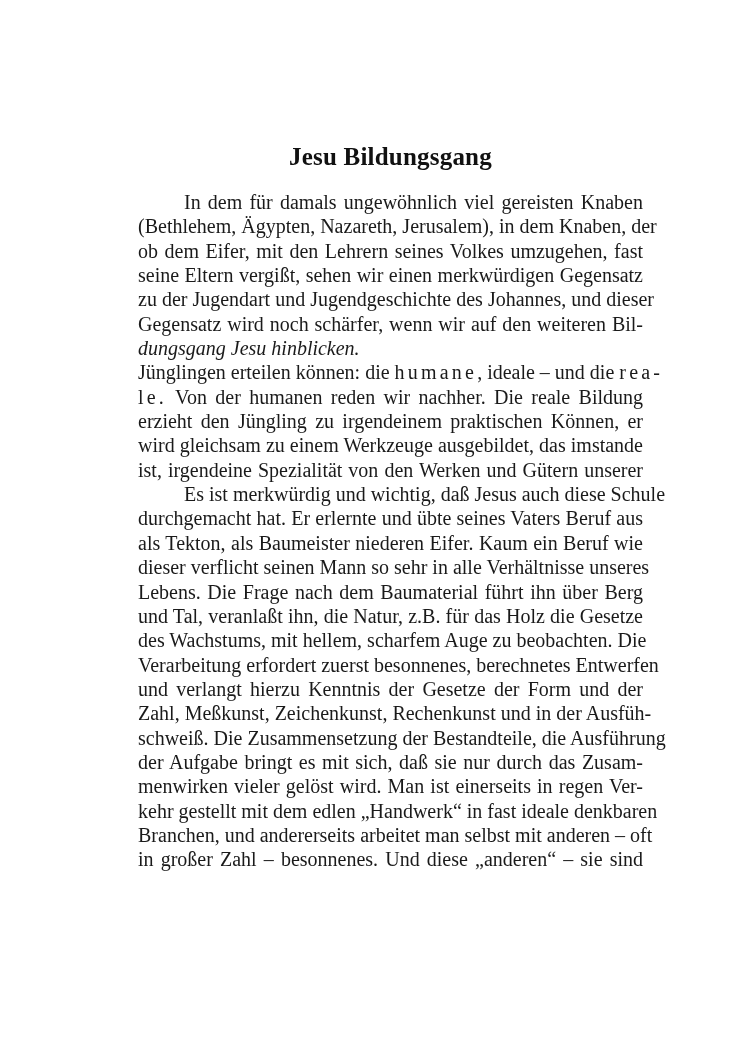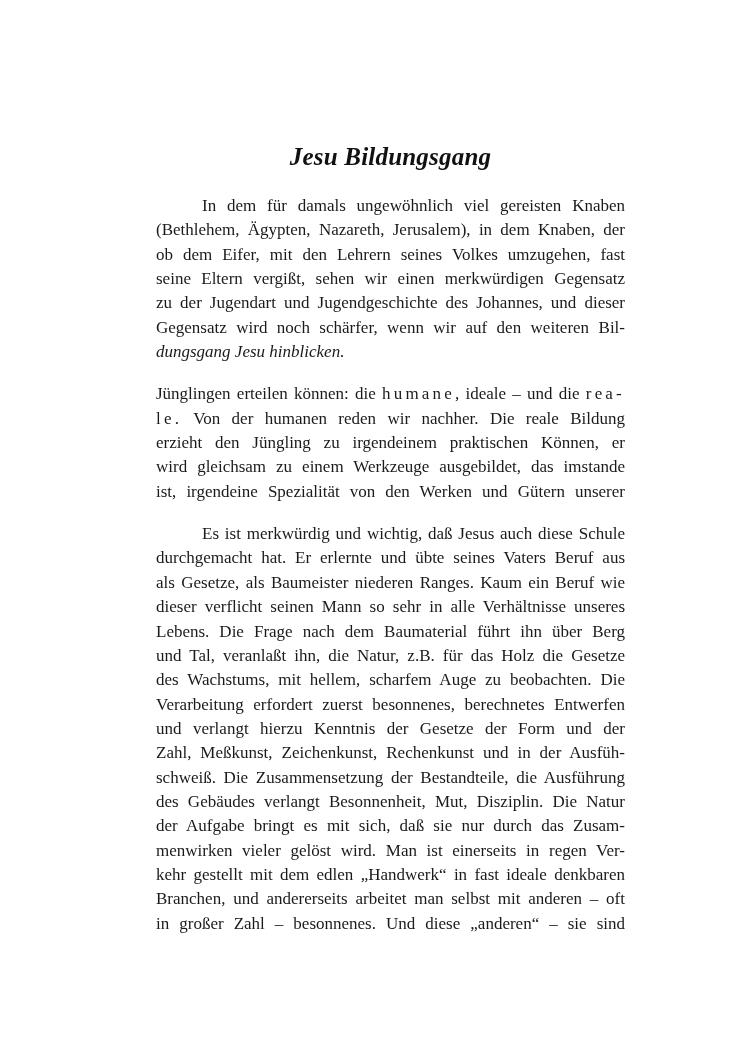--- a/index.html
+++ b/index.html
@@ -22,25 +22,24 @@
       width: 505px;
     }
     .title {
       text-align: center;
       font-size: 25px;
       font-weight: bold;
       letter-spacing: 0.2px;
       margin: 0 0 14px 0;
       line-height: 38px;
       color: #111;
-      font-style: italic;
     }
     .para {
-      margin: 18px;
-      font-size: 17px;
+      margin: 0;
+      font-size: 20px;
       line-height: 24.35px;
       text-align: justify;
       text-align-last: justify;
     }
     .line {
       display: block;
       text-align: justify;
       text-align-last: justify;
       white-space: nowrap;
       height: 24.35px;
@@ -76,29 +75,28 @@
     <span class="line"><span>Jünglingen erteilen können: die </span><span class="spaced">humane</span><span>, ideale – und die </span><span class="spaced">rea-</span></span>
     <span class="line"><span class="spaced">le.</span><span> Von der humanen reden wir nachher. Die reale Bildung</span></span>
     <span class="line">erzieht den Jüngling zu irgendeinem praktischen Können, er</span>
     <span class="line">wird gleichsam zu einem Werkzeuge ausgebildet, das imstande</span>
     <span class="line">ist, irgendeine Spezialität von den Werken und Gütern unserer</span>
   </div>
 
   <div class="para">
     <span class="line indent">Es ist merkwürdig und wichtig, daß Jesus auch diese Schule</span>
     <span class="line">durchgemacht hat. Er erlernte und übte seines Vaters Beruf aus</span>
-    <span class="line">als Gesetze, als Baumeister niederen Ranges. Kaum ein Beruf wie</span>
+    <span class="line">als Tekton, als Baumeister niederen Eifer. Kaum ein Beruf wie</span>
     <span class="line">dieser verflicht seinen Mann so sehr in alle Verhältnisse unseres</span>
     <span class="line">Lebens. Die Frage nach dem Baumaterial führt ihn über Berg</span>
     <span class="line">und Tal, veranlaßt ihn, die Natur, z.B. für das Holz die Gesetze</span>
     <span class="line">des Wachstums, mit hellem, scharfem Auge zu beobachten. Die</span>
     <span class="line">Verarbeitung erfordert zuerst besonnenes, berechnetes Entwerfen</span>
     <span class="line">und verlangt hierzu Kenntnis der Gesetze der Form und der</span>
     <span class="line">Zahl, Meßkunst, Zeichenkunst, Rechenkunst und in der Ausfüh-</span>
     <span class="line">schweiß. Die Zusammensetzung der Bestandteile, die Ausführung</span>
-    <span class="line">des Gebäudes verlangt Besonnenheit, Mut, Disziplin. Die Natur</span>
     <span class="line">der Aufgabe bringt es mit sich, daß sie nur durch das Zusam-</span>
     <span class="line">menwirken vieler gelöst wird. Man ist einerseits in regen Ver-</span>
     <span class="line">kehr gestellt mit dem edlen „Handwerk“ in fast ideale denkbaren</span>
     <span class="line">Branchen, und andererseits arbeitet man selbst mit anderen – oft</span>
     <span class="line">in großer Zahl – besonnenes. Und diese „anderen“ – sie sind</span>
   </div>
 </div>
 
 </body></html>

